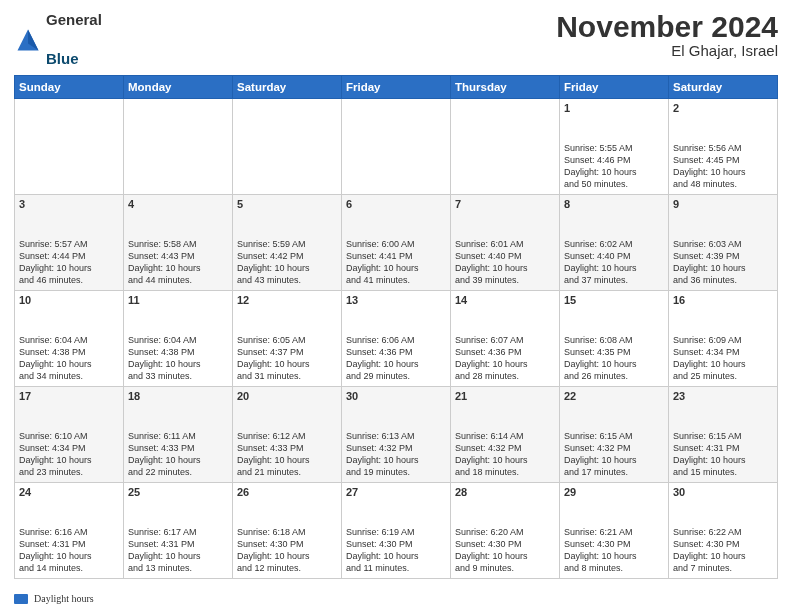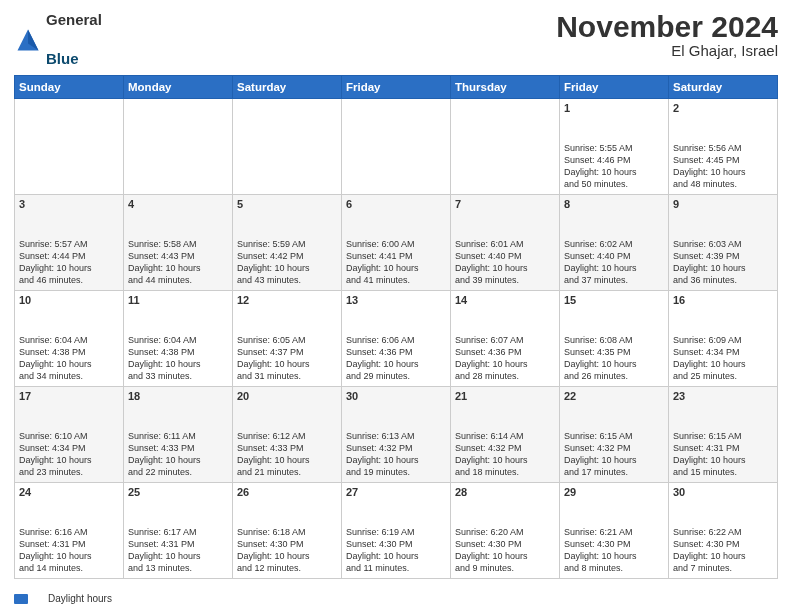--- a/index.html
+++ b/index.html
@@ -272,17 +272,17 @@
             <div class="day-detail">Sunrise: 6:21 AM<br>Sunset: 4:30 PM<br>Daylight: 10 hours<br>and 8 minutes.</div>
           </td>
           <td>
             <span class="day-num">30</span>
             <div class="day-detail">Sunrise: 6:22 AM<br>Sunset: 4:30 PM<br>Daylight: 10 hours<br>and 7 minutes.</div>
           </td>
         </tr>
       </tbody>
   </table>
 
-  <div style="display:flex;align-items:center;gap:20px;margin-top:14px;">
+  <div style="display:flex;align-items:center;gap:6px;margin-top:14px;font-family:Liberation Serif, serif;">
     <div style="width:14px;height:10px;background:#2b6fc4;border-radius:1px;"></div>
     <span style="font-size:10px;color:#333;">Daylight hours</span>
   </div>
 </div>
 
 </body></html>

